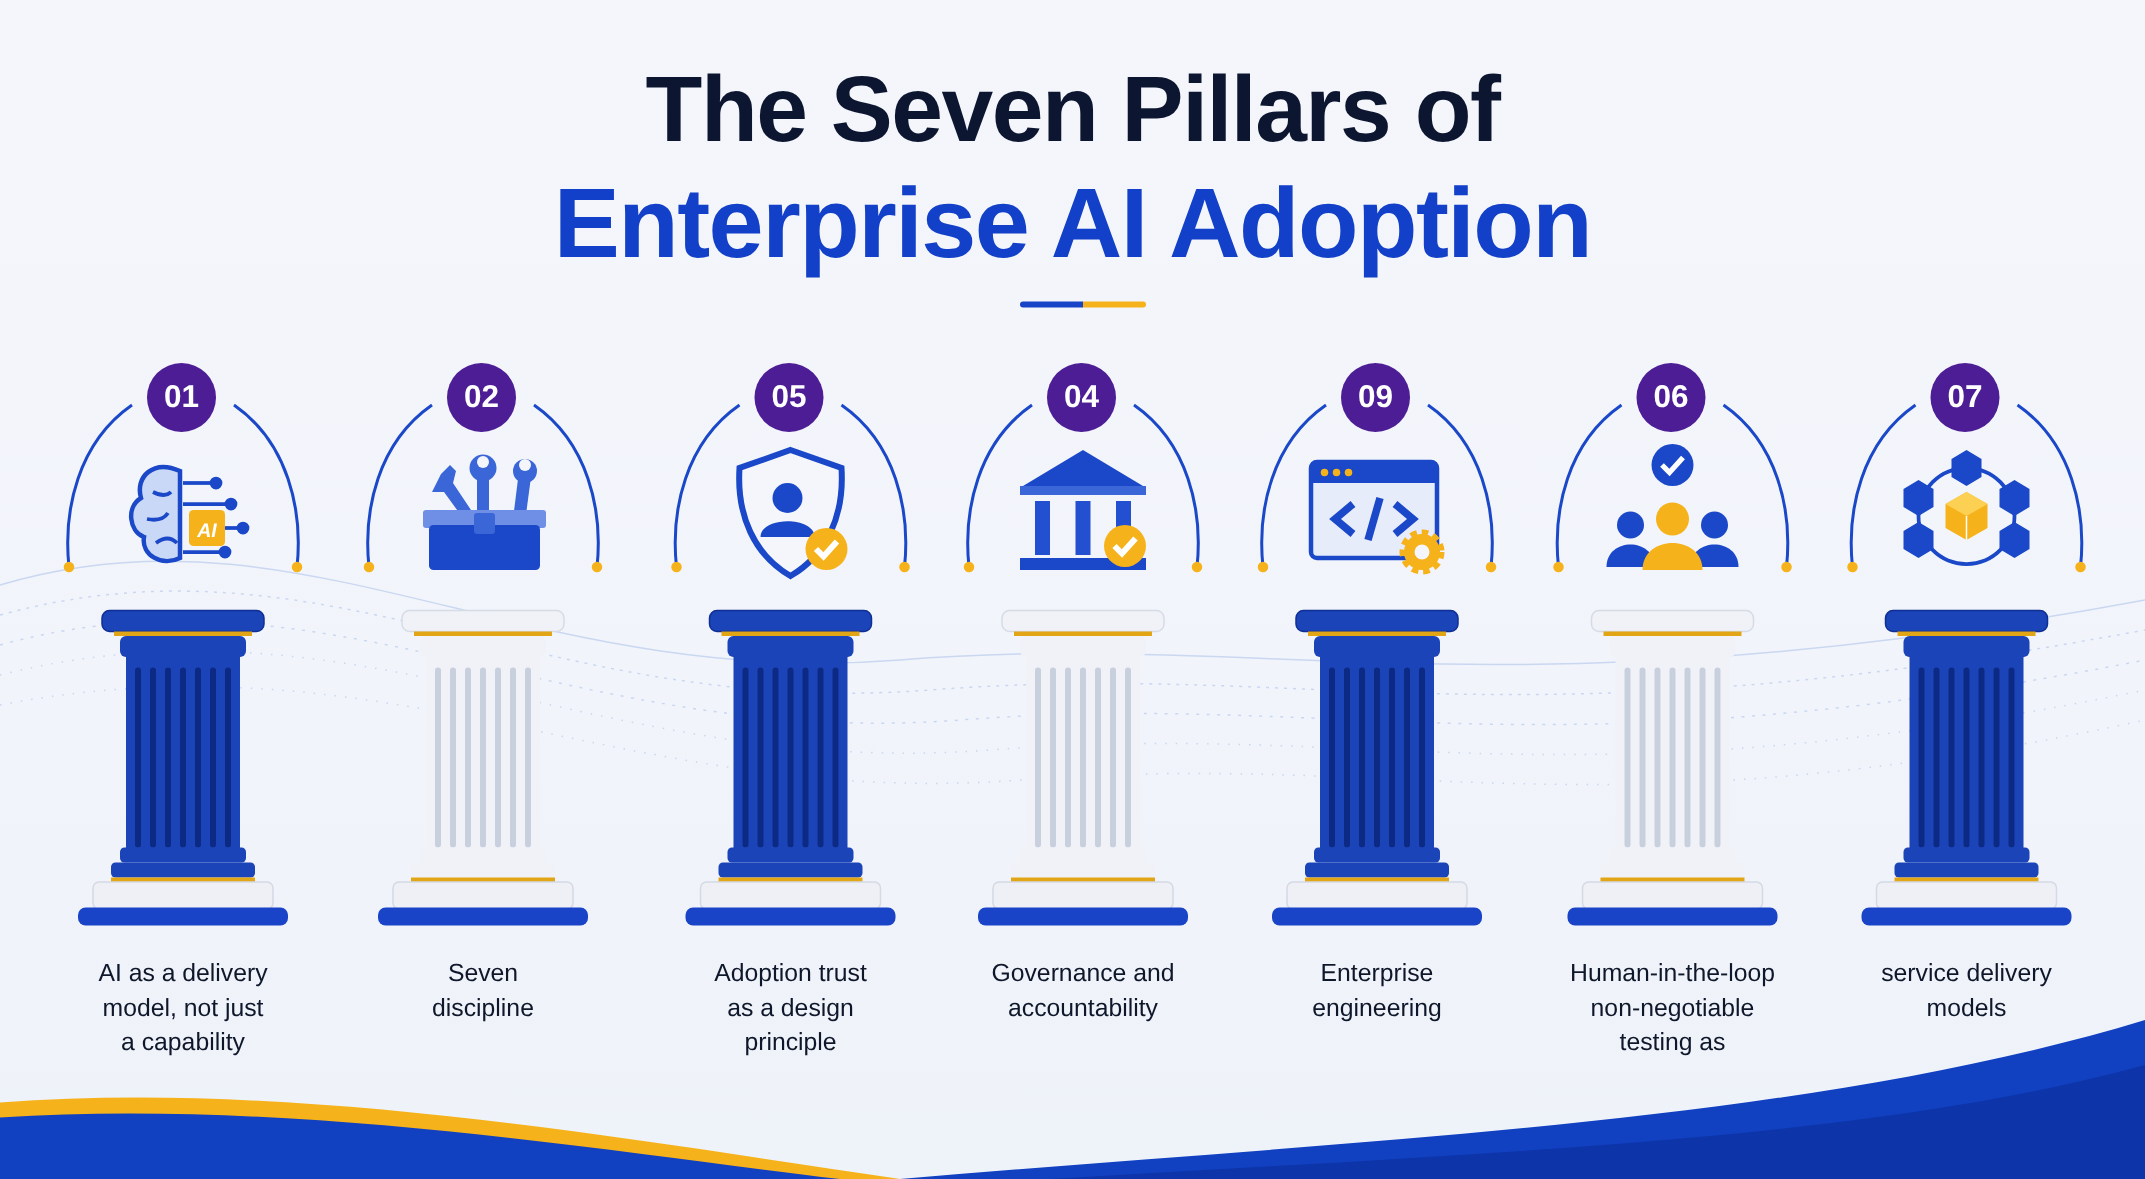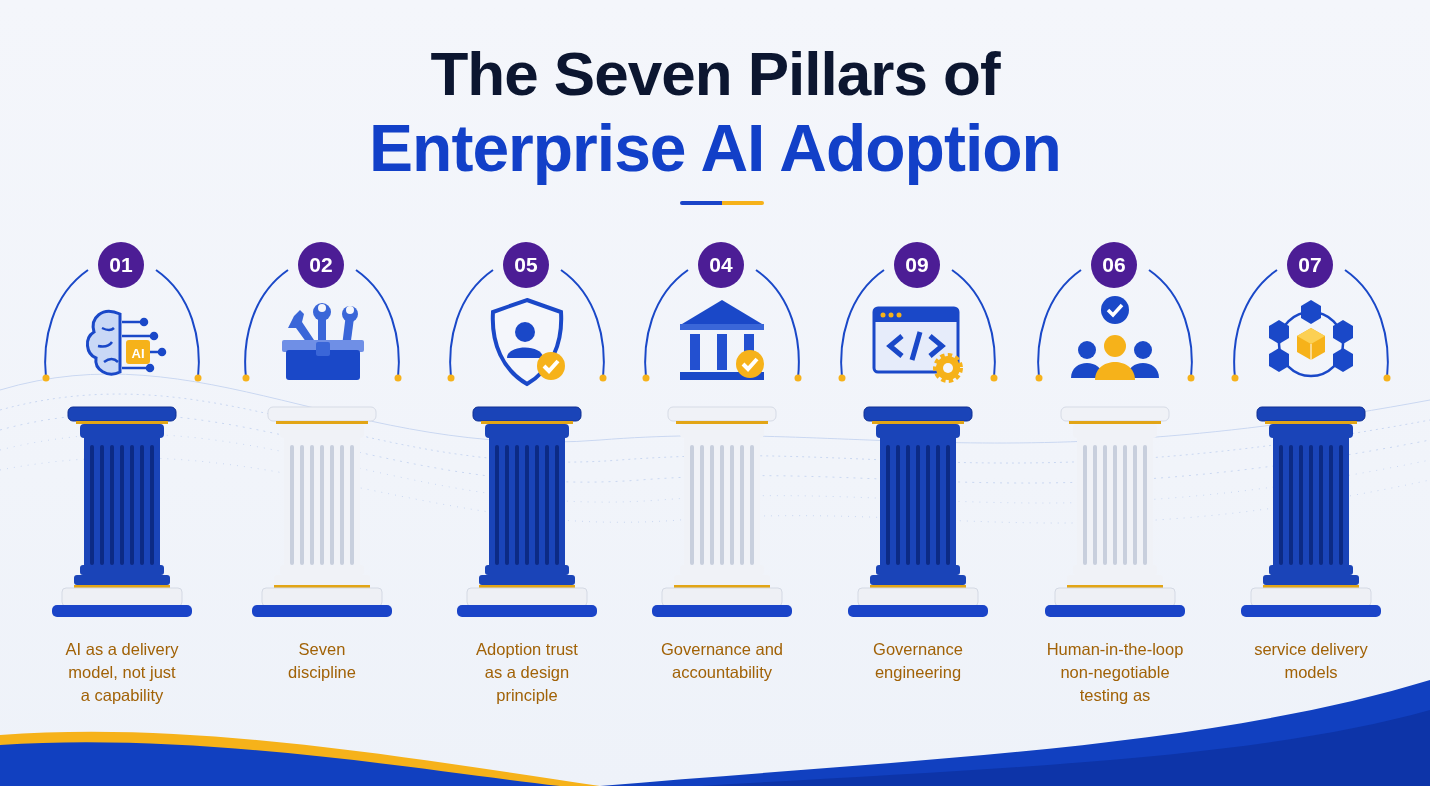--- a/index.html
+++ b/index.html
@@ -11,23 +11,23 @@
   .wave-bg { position:absolute; left:0; top:330px; width:1430px; height:260px; pointer-events:none; }
   .title { position:absolute; left:0; width:1430px; text-align:center; font-weight:bold; letter-spacing:-1px; }
   .t1 { top:38px; font-size:62px; color:#0c1630; }
   .t2 { top:110px; font-size:66px; color:#1240c8; }
   .underline { position:absolute; top:201px; left:680px; width:84px; height:4px; border-radius:2px;
     background: linear-gradient(90deg,#1a44c8 0 50%,#f6b21a 50% 100%); }
   .pillar-col { position:absolute; top:240px; width:200px; }
   .badge { position:absolute; left:76px; top:2px; width:46px; height:46px; border-radius:50%;
     background:#4c1d95; color:#fff; font-weight:bold; font-size:21px; display:flex; align-items:center; justify-content:center; }
   .arc { position:absolute; left:0; top:0; }
-  .icon { position:absolute; left:50px; top:52px; width:100px; height:100px; }
+  .icon { position:absolute; left:50px; top:52px; width:100px; height:100px;font-style:italic; }
   .column { position:absolute; left:28px; top:165px; width:144px; height:220px; }
-  .label { position:absolute; top:398px; left:0; width:200px; text-align:center; font-size:16.5px; line-height:23px; color:#a16207; }
+  .label { position:absolute; top:398px; left:0; width:200px; text-align:center; font-size:16.5px; line-height:23px; color:#0f172a; }
   .bottom { position:absolute; left:0; top:640px; width:1430px; height:146px; }
 </style>
 </head>
 <body>
 
 <svg class="wave-bg" viewBox="0 0 1430 260">
   <g fill="none" stroke="#aac0ea" stroke-width="1" opacity="0.55">
     <path d="M0,60 C200,0 350,130 600,110 S1000,150 1430,70"></path>
     <path d="M0,80 C220,20 360,150 620,130 S1000,170 1430,90" stroke-dasharray="2 4"></path>
     <path d="M0,100 C220,40 380,170 640,150 S1020,190 1430,110" stroke-dasharray="2 5"></path>
@@ -246,21 +246,21 @@
           <rect x="80" y="40" width="4" height="120" rx="2" fill="#0c2a84"></rect>
           <rect x="90" y="40" width="4" height="120" rx="2" fill="#0c2a84"></rect>
           <rect x="100" y="40" width="4" height="120" rx="2" fill="#0c2a84"></rect>
     <rect x="30" y="160" width="84" height="10" rx="3" fill="#1a44b8"></rect>
     <rect x="24" y="170" width="96" height="10" rx="3" fill="#1a44b8"></rect>
     <rect x="24" y="180" width="96" height="3" fill="#e2a516"></rect>
     <rect x="12" y="183" width="120" height="18" rx="4" fill="#eef0f5" stroke="#d4d9e4"></rect>
     <rect x="2" y="200" width="140" height="12" rx="5" fill="#1a44c8"></rect>
   </svg></div>
     <div class="label">
-      <div>Governance</div>
+      <div>Enterprise</div>
         <div>engineering</div>
     </div>
     </div>
     <div class="pillar-col" style="left: 1015px;">
     <svg class="arc" width="200" height="150" viewBox="0 0 200 150">
       <path d="M66,30 C30,55 20,100 24,138" stroke="#1a48c8" stroke-width="2" fill="none"></path>
       <path d="M134,30 C170,55 180,100 176,138" stroke="#1a48c8" stroke-width="2" fill="none"></path>
       <circle cx="24" cy="138" r="3.5" fill="#f6b21a"></circle>
       <circle cx="176" cy="138" r="3.5" fill="#f6b21a"></circle>
     </svg>

